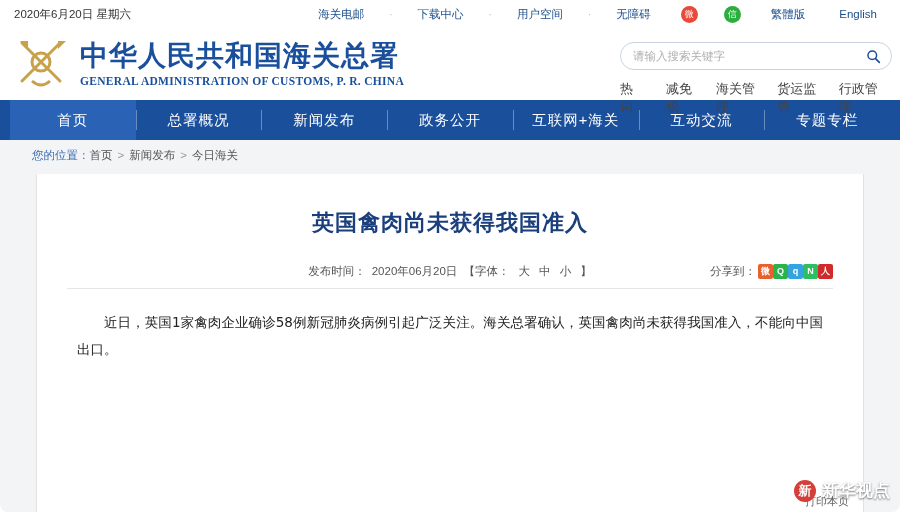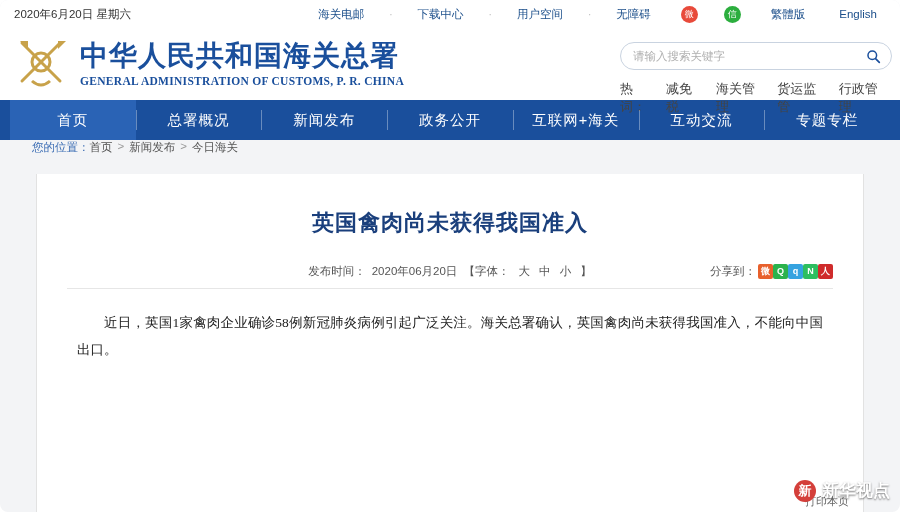--- a/index.html
+++ b/index.html
@@ -97,21 +97,21 @@
     letter-spacing: 1px;
   }
   .nav-item + .nav-item::before {
     content: ""; position: absolute; left: 0; top: 10px; bottom: 10px;
     width: 1px; background: rgba(255,255,255,.35);
   }
   .nav-item.active { background: #2a63b5; }
 
   
   .crumb {
-    height: 30px; display: flex; 
+    height: 30px; display: flex; align-items: center;
     padding-left: 32px; font-size: 11.5px; color: #555;
     background: #f3f4f6;
   }
   .crumb .c-label { color: #3d6eb4; }
   .crumb a { color: #555; text-decoration: none; }
   .crumb .sepc { margin: 0 5px; color: #999; }
 
   
   .card {
     margin: 4px 36px 0 36px; background: #ffffff;
@@ -150,21 +150,21 @@
   .s-qz { background: #2bb24c; }
   .s-qq { background: #35a3e0; }
   .s-ev { background: #2dbe60; }
   .s-pdf { background: #cf2b2b; }
 
   .body-text {
     padding: 20px 40px 0 40px; font-size: 13.5px; line-height: 2.0;
     color: #222; text-align: justify; position: relative; z-index: 2;
     font-family: "DejaVu Sans", "Liberation Sans", sans-serif;
   }
-  .body-text p { text-indent: 2em; margin-bottom: 2px; font-family: Liberation Serif, serif; }
+  .body-text p { text-indent: 2em; margin-bottom: 2px; }
 
   
   .wm {
     position: absolute; left: 330px; top: 355px;
     transform: rotate(-12deg); opacity: .13; pointer-events: none;
     display: flex; align-items: center; gap: 6px; z-index: 1;
   }
   .wm-txt {
     font-size: 15px; color: #8a6d3b; letter-spacing: 2px; white-space: nowrap;
     font-family: "DejaVu Serif", serif;

